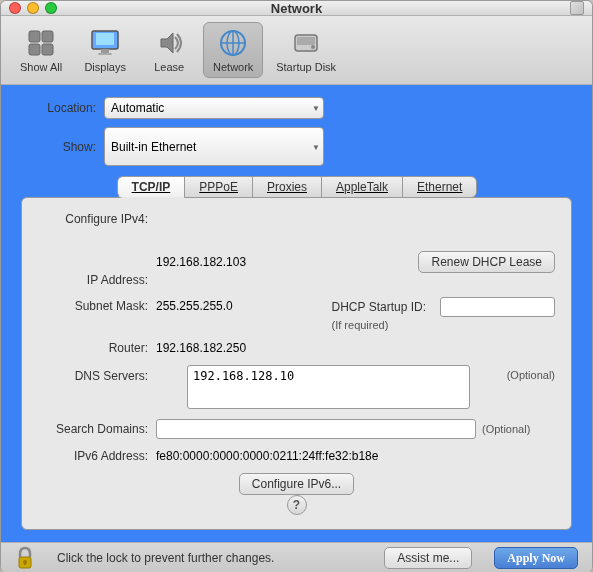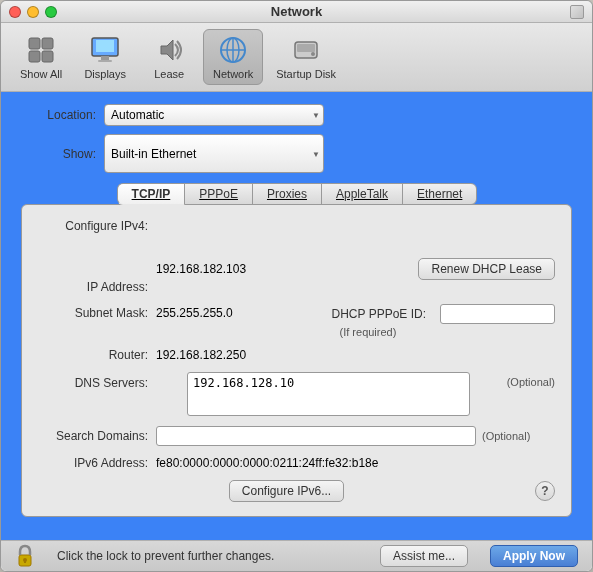--- a/index.html
+++ b/index.html
@@ -263,20 +263,21 @@
       cursor: pointer;
       color: #333;
       height: 22px;
     }
 
     .btn-blue {
       background: linear-gradient(to bottom, #6ca8e8, #4a7fd4);
       border: 1px solid #3060b0;
       color: #fff;
       font-weight: bold;
+      font-family: Liberation Serif, serif;
     }
 
     
     .bottom-bar {
       display: flex;
       align-items: center;
       padding: 4px 14px;
       border-top: 1px solid #b0b0b0;
       background: linear-gradient(to bottom, #d8d8d8, #c8c8c8);
       border-radius: 0 0 6px 6px;
@@ -422,24 +423,24 @@
         <span class="panel-label" style="min-width:110px;margin-top:37px;">IP Address:</span>
         <span class="value-text" style="flex:1;">192.168.182.103</span>
         <button class="btn">Renew DHCP Lease</button>
       </div>
 
       <div class="panel-row" style="align-items:flex-start;">
         <span class="panel-label" style="min-width:110px; padding-top:2px;">Subnet Mask:</span>
         <span class="value-text" style="flex:1; padding-top:2px;">255.255.255.0</span>
         <div style="display:flex; flex-direction:column; align-items:flex-start;">
           <div style="display:flex; align-items:center; gap:6px;">
-            <span class="panel-label" style="min-width:auto;">DHCP PPPoE ID:</span>
+            <span class="panel-label" style="min-width:auto;">DHCP Startup ID:</span>
             <input type="text" style="width: 115px;" placeholder="">
           </div>
-          <span style="font-size:11px; color:#555; margin-left:8px; margin-top:2px;">(If required)</span>
+          <span style="font-size:11px; color:#555; margin-left:0; margin-top:2px;">(If required)</span>
         </div>
       </div>
 
       <div class="panel-row">
         <span class="panel-label" style="min-width:110px;">Router:</span>
         <span class="value-text">192.168.182.250</span>
       </div>
 
       <div class="panel-row" style="align-items:flex-start;gap:31px;">
         <span class="panel-label" style="min-width:110px; padding-top:4px;">DNS Servers:</span>
@@ -451,21 +452,21 @@
         <span class="panel-label" style="min-width:110px;">Search Domains:</span>
         <input type="text" style="width: 320px;">
         <span class="optional-text" style="margin-left:6px;">(Optional)</span>
       </div>
 
       <div class="panel-row">
         <span class="panel-label" style="min-width:110px;">IPv6 Address:</span>
         <span class="value-text">fe80:0000:0000:0000:0211:24ff:fe32:b18e</span>
       </div>
 
-      <div style="display:flex; align-items:center; justify-content:space-between; margin-top:8px;">
+      <div style="display:flex; align-items:center; justify-content:space-between; margin-top:8px;flex-direction:column;">
         <div style="flex:1; display:flex; justify-content:center;">
           <button class="btn">Configure IPv6...</button>
         </div>
         <div class="help-btn">?</div>
       </div>
 
     </div>
   </div>
 
   <div class="bottom-bar">

